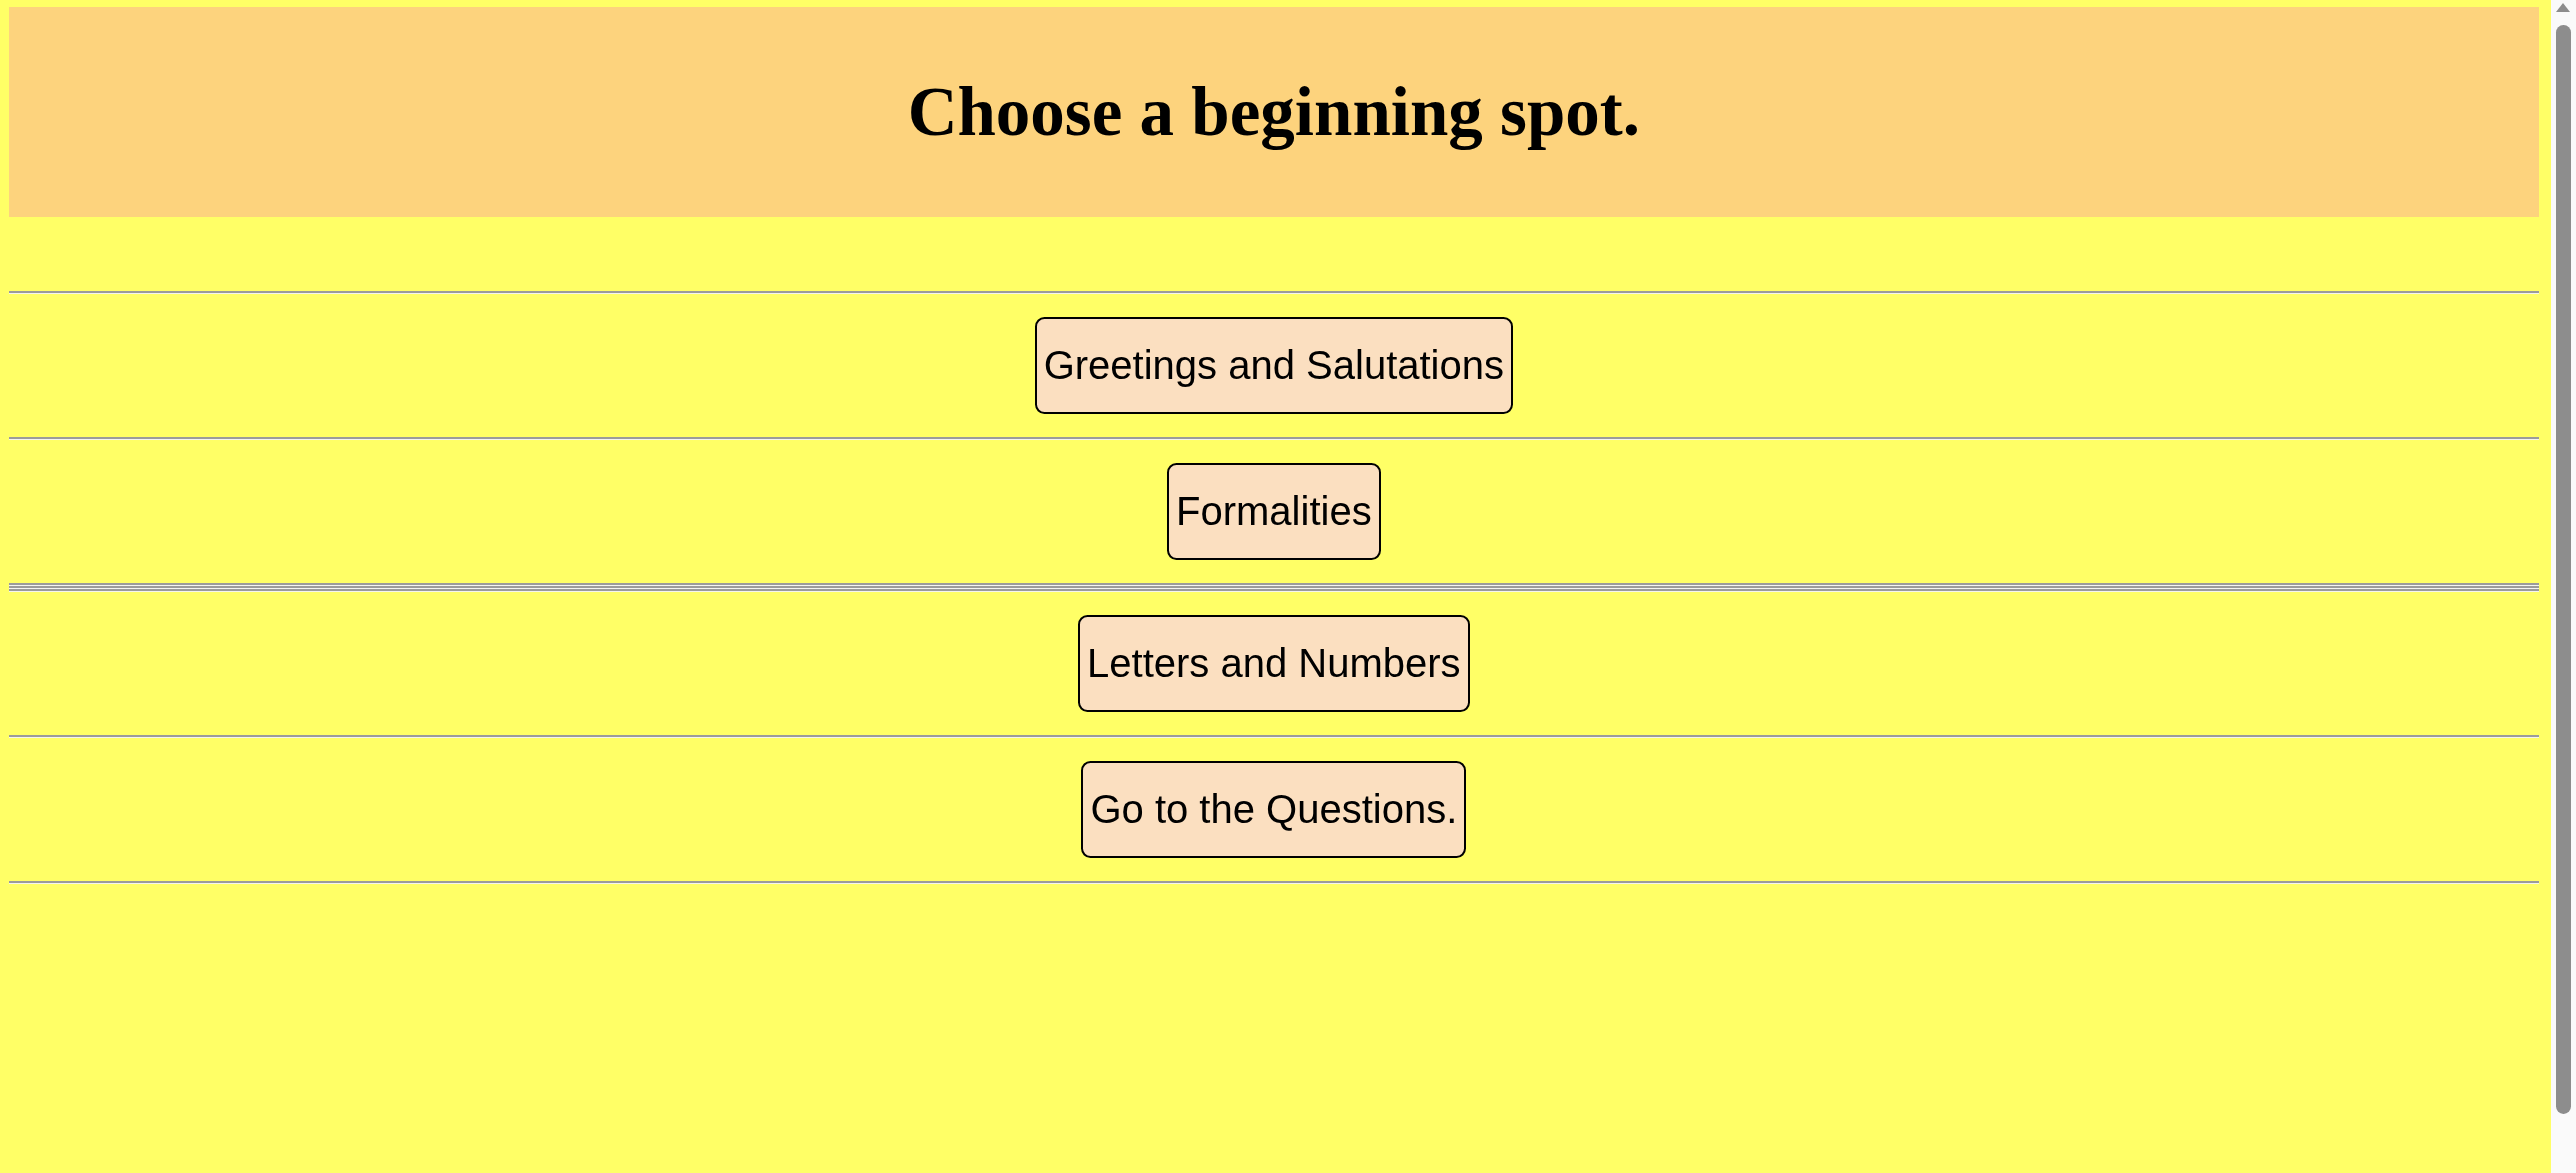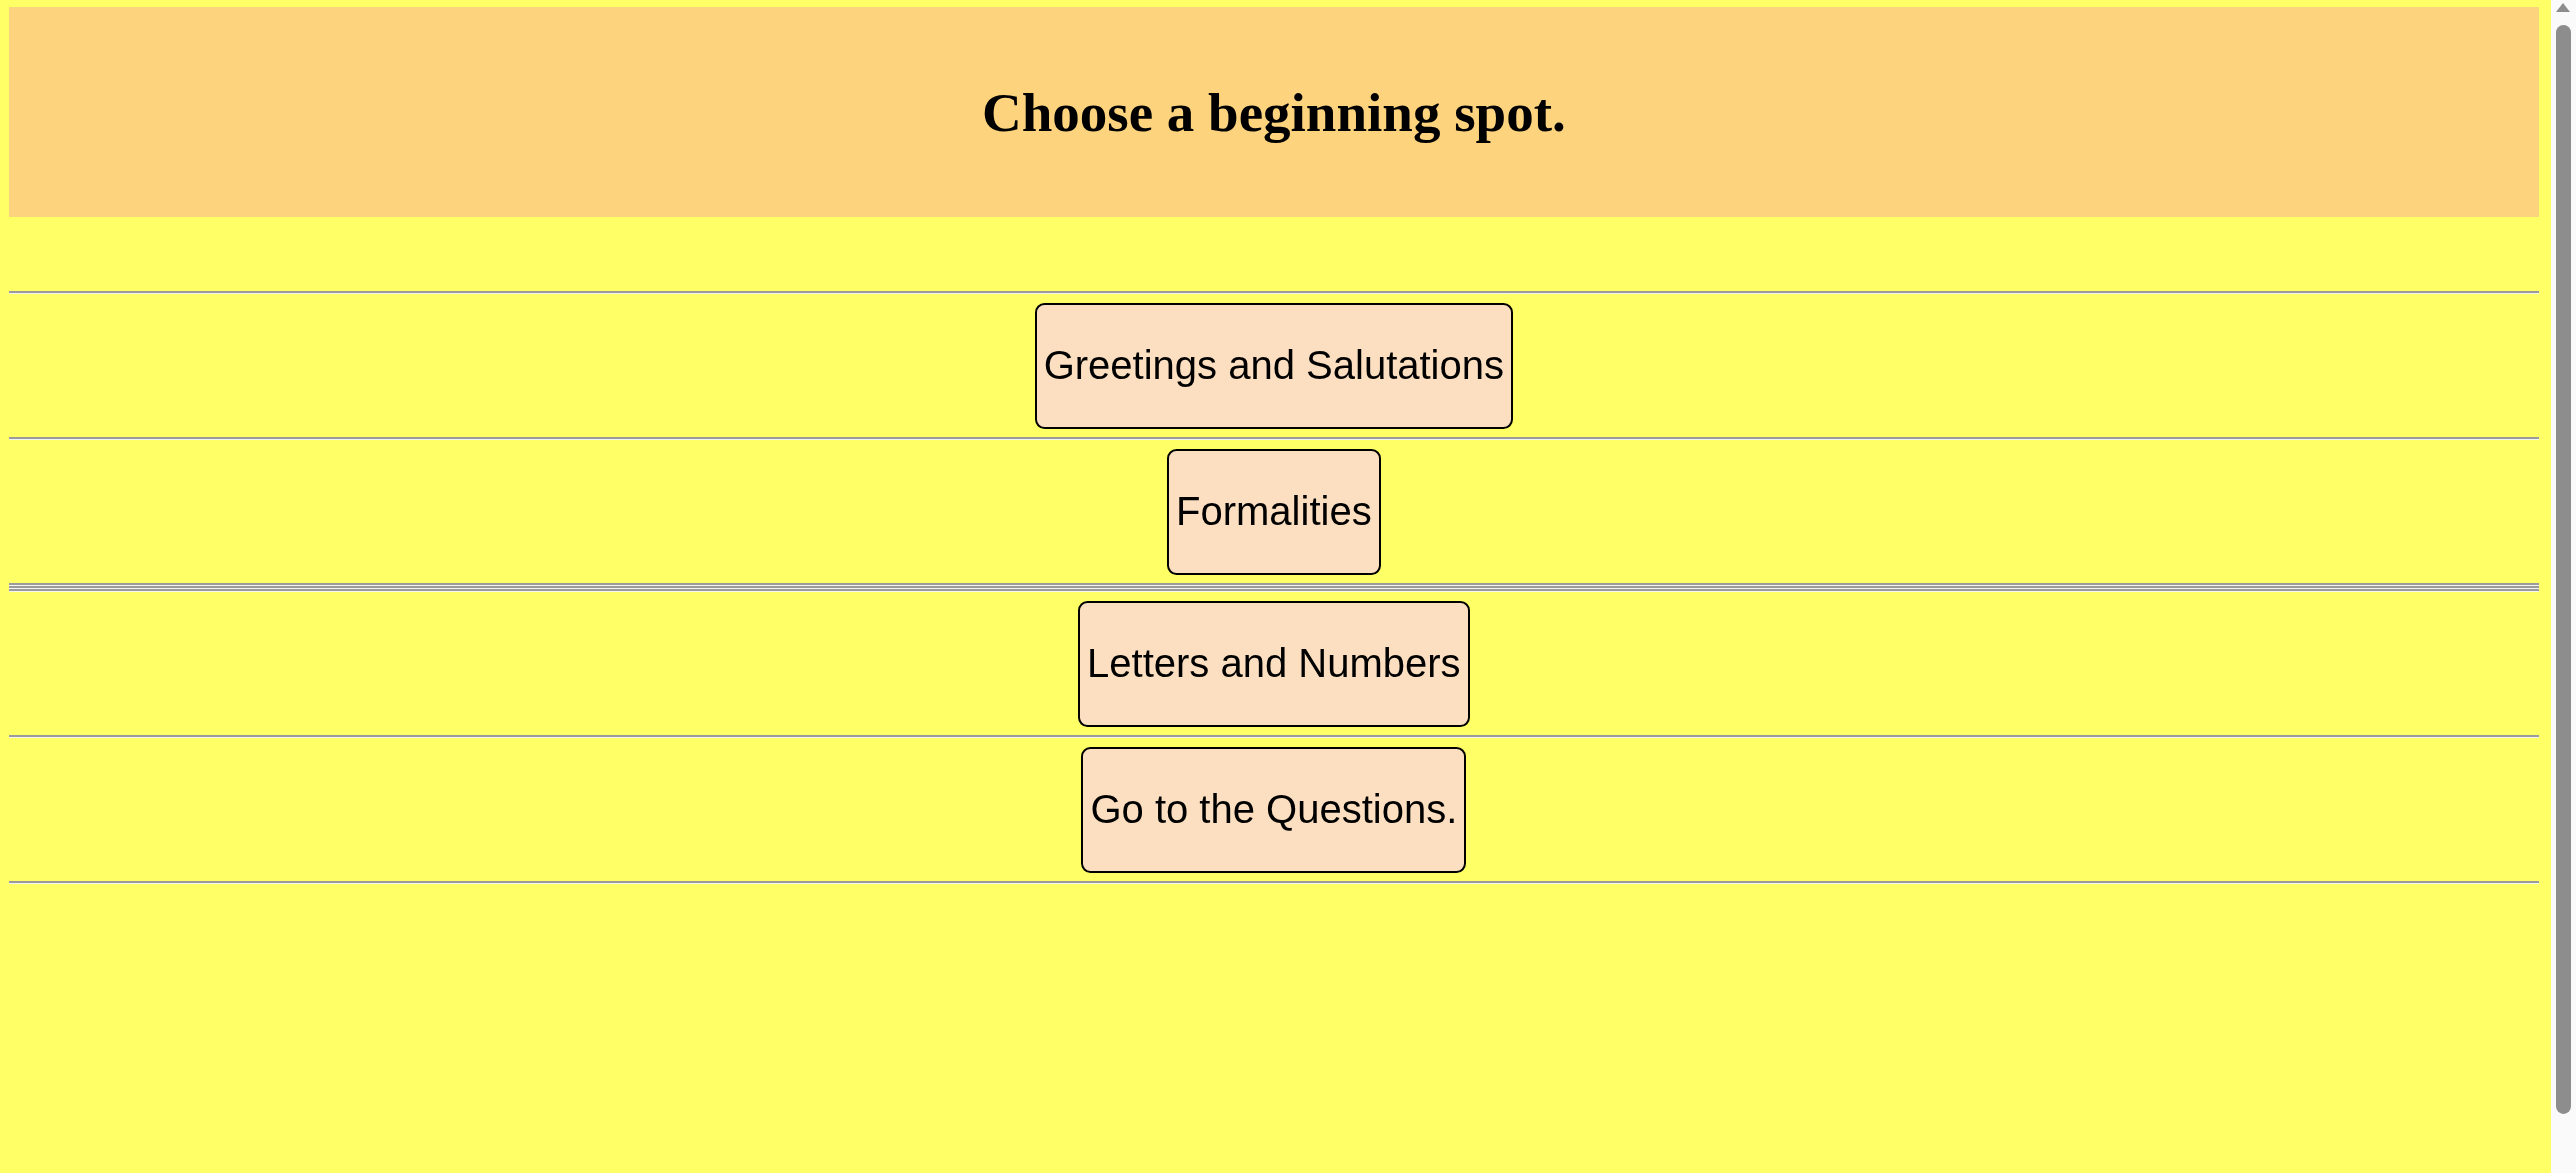--- a/index.html
+++ b/index.html
@@ -27,21 +27,21 @@
   .header {
     height: 210px;
     background: #fdd37d;
     display: flex;
     align-items: center;
     justify-content: center;
   }
   .page-title {
     font-family: "Liberation Serif", serif;
     font-weight: bold;
-    font-size: 55px;
+    font-size: 69px;
     color: #000000;
     margin: 0;
     white-space: nowrap;
   }
   .top-spacer {
     height: 74px;
   }
   .divider {
     height: 0;
     border: none;
@@ -50,21 +50,21 @@
     margin: 0;
   }
   .button-row {
     height: 143px;
     display: flex;
     align-items: center;
     justify-content: center;
   }
   .choice-button {
     box-sizing: border-box;
-    height: 126px;
+    height: 97px;
     padding: 0 7px;
     display: inline-flex;
     align-items: center;
     justify-content: center;
     background: #fbdfc0;
     border: 2.7px solid #000000;
     border-radius: 9.4px;
     font-family: "Liberation Sans", sans-serif;
     font-size: 40px;
     color: #000000;

